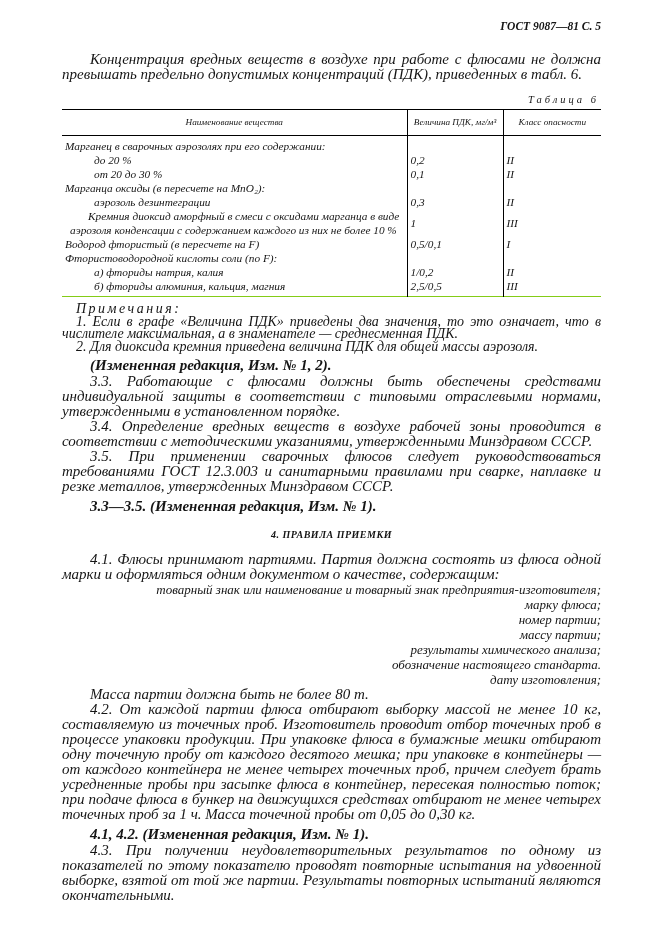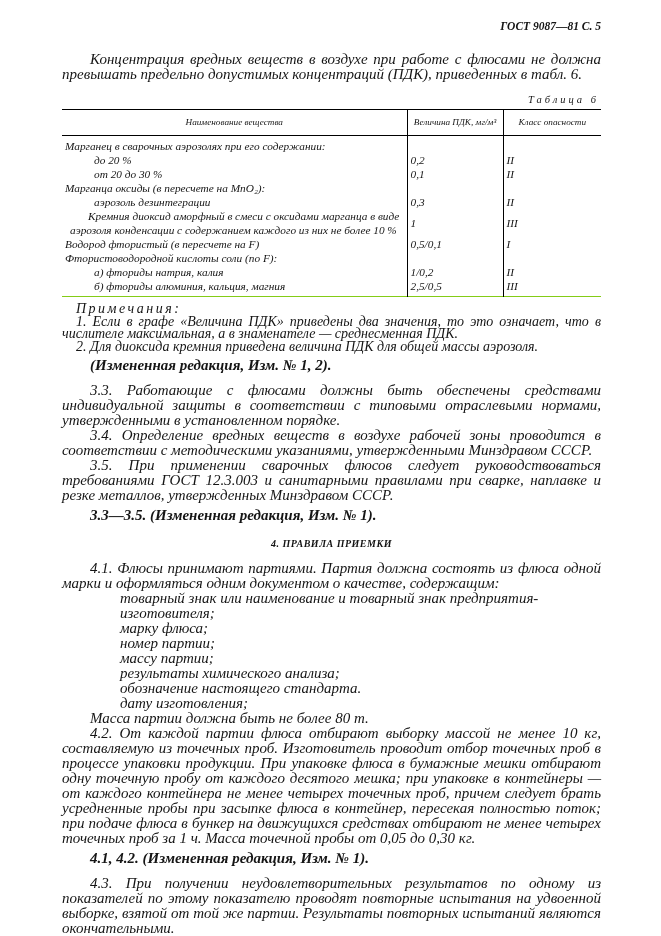--- a/index.html
+++ b/index.html
@@ -72,35 +72,36 @@
     font-size:14px;
     line-height:12.5px;
   }
   .notes-title { letter-spacing:2.5px; padding-left:14px; }
   .note { text-align:justify; text-indent:14px; }
 
   .amend {
     font-weight:bold;
     margin-top:5px;
   }
-  .sect-gap { margin-top:10px; }
+  .sect-gap { margin-top:1px; }
 
   .section-heading {
     text-align:center;
     font-weight:bold;
     font-size:10px;
     letter-spacing:0.5px;
     margin:15px 0 12px 0;
   }
 
   ul.doc-list {
     list-style:none;
     margin-left:58px;
-    font-size:15px;
+    font-size:13px;
     line-height:15px;
+    text-align:right;
   }
 </style>
 </head>
 <body>
 
 <div class="page">
 
   <div class="doc-header">ГОСТ 9087—81 С. 5</div>
 
   <p class="para indent">Концентрация вредных веществ в воздухе при работе с флюсами не должна превышать предельно допустимых концентраций (ПДК), приведенных в табл. 6.</p>

